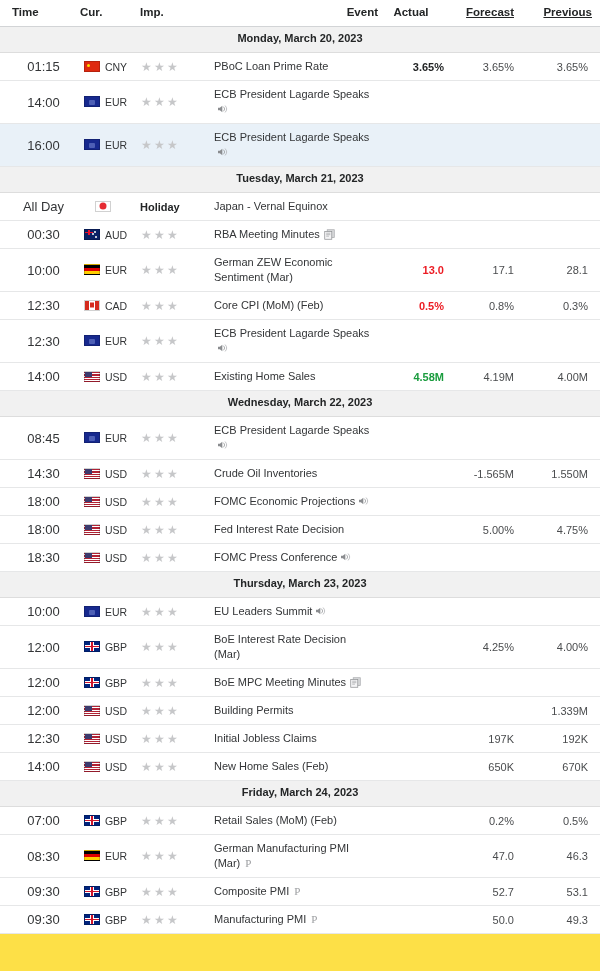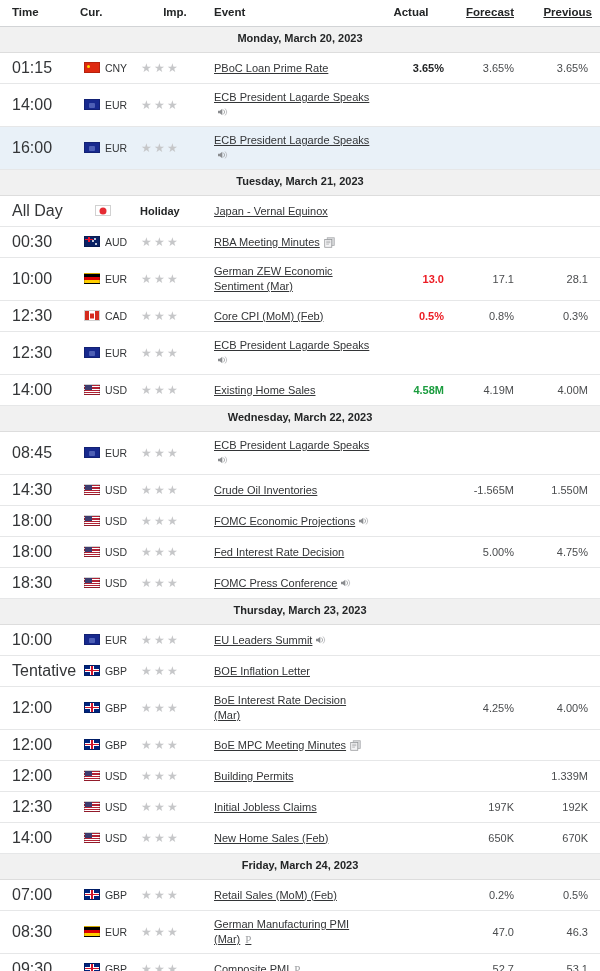--- a/index.html
+++ b/index.html
@@ -40,22 +40,22 @@
     font-weight: bold;
     color: #232526;
     background: #ffffff;
     padding: 6px 0 8px 0;
     border-bottom: 1px solid #d2d4d6;
     vertical-align: middle;
     white-space: nowrap;
   }
   th.h-time  { text-align: left; padding-left: 12px; }
   th.h-cur   { text-align: left; padding-left: 4px; }
-  th.h-imp   { text-align: center; padding-left: 6px; }
-  th.h-event { text-align: left; padding-left: 4px; }
+  th.h-imp   { text-align: left; padding-left: 6px; }
+  th.h-event { text-align: right; padding-left: 4px; }
   th.h-act   { text-align: center; padding-right: 8px; }
   th.h-fc    { text-align: right; padding-right: 10px; text-decoration: underline; }
   th.h-prev  { text-align: right; padding-right: 8px; text-decoration: underline; }
 
   tr.day-row td {
     background: #f1f1f1;
     border-top: 1px solid #dddddd;
     border-bottom: 1px solid #dddddd;
     text-align: center;
     font-weight: bold;
@@ -68,22 +68,22 @@
     border-bottom: 1px solid #e6e7e8;
     vertical-align: middle;
     padding-top: 6px;
     padding-bottom: 6px;
     background: #ffffff;
   }
   tr.ev-row.highlight td { background: #e9f1f8; }
 
   td.t-time {
     padding-left: 12px;
-    text-align: left;
-    font-size: 16px;
+    text-align: center;
+    font-size: 13px;
     color: #333537;
     white-space: nowrap;
   }
   td.t-cur {
     padding-left: 2px;
     text-align: center;
     white-space: nowrap;
     font-size: 10.5px;
     color: #333537;
   }
@@ -92,21 +92,20 @@
     text-align: left;
     white-space: nowrap;
   }
   td.t-event {
     padding-left: 4px;
     padding-right: 6px;
     text-align: left;
     font-size: 11px;
     color: #333537;
     line-height: 15px;
-    text-decoration: underline;
   }
   td.t-act, td.t-fc, td.t-prev {
     text-align: right;
     font-size: 11px;
     white-space: nowrap;
   }
   td.t-act  { padding-right: 8px; font-weight: bold; color: #232526; }
   td.t-fc   { padding-right: 10px; color: #4a4c4e; }
   td.t-prev { padding-right: 12px; color: #4a4c4e; }
   td.t-act.up   { color: #1a9c3e; }
@@ -451,29 +450,20 @@
           <td class="t-event"><span class="evtext">EU Leaders Summit</span><span class="spk"><svg viewBox="0 0 14 12" width="12" height="10">
                 <path d="M1 4.5h2.2L6.2 2v8L3.2 7.5H1z" fill="#8a8c8f"></path>
                 <path d="M8 3.6a3.4 3.4 0 0 1 0 4.8" stroke="#9a9c9f" stroke-width="1" fill="none" stroke-linecap="round"></path>
                 <path d="M9.8 2.2a5.6 5.6 0 0 1 0 7.6" stroke="#b3b5b8" stroke-width="1" fill="none" stroke-linecap="round"></path>
               </svg></span></td>
           <td class="t-act"></td>
           <td class="t-fc"></td>
           <td class="t-prev"></td>
         </tr>
         <tr class="ev-row">
-          <td class="t-time">Tentative</td>
-          <td class="t-cur"><span class="flag flag-gb"></span><span>GBP</span></td>
-          <td class="t-imp"><span class="stars"><span class="star">★</span><span class="star">★</span><span class="star">★</span></span></td>
-          <td class="t-event"><span class="evtext">BOE Inflation Letter</span></td>
-          <td class="t-act"></td>
-          <td class="t-fc"></td>
-          <td class="t-prev"></td>
-        </tr>
-        <tr class="ev-row">
           <td class="t-time">12:00</td>
           <td class="t-cur"><span class="flag flag-gb"></span><span>GBP</span></td>
           <td class="t-imp"><span class="stars"><span class="star">★</span><span class="star">★</span><span class="star">★</span></span></td>
           <td class="t-event"><span class="evtext">BoE Interest Rate Decision (Mar)</span></td>
           <td class="t-act"></td>
           <td class="t-fc">4.25%</td>
           <td class="t-prev">4.00%</td>
         </tr>
         <tr class="ev-row">
           <td class="t-time">12:00</td>

